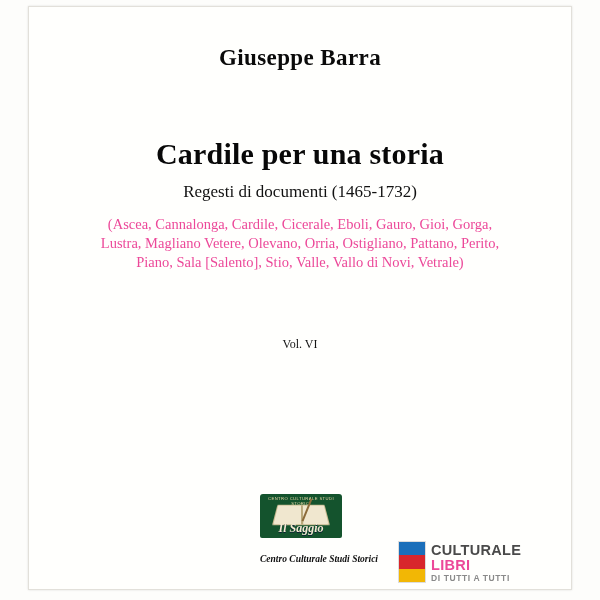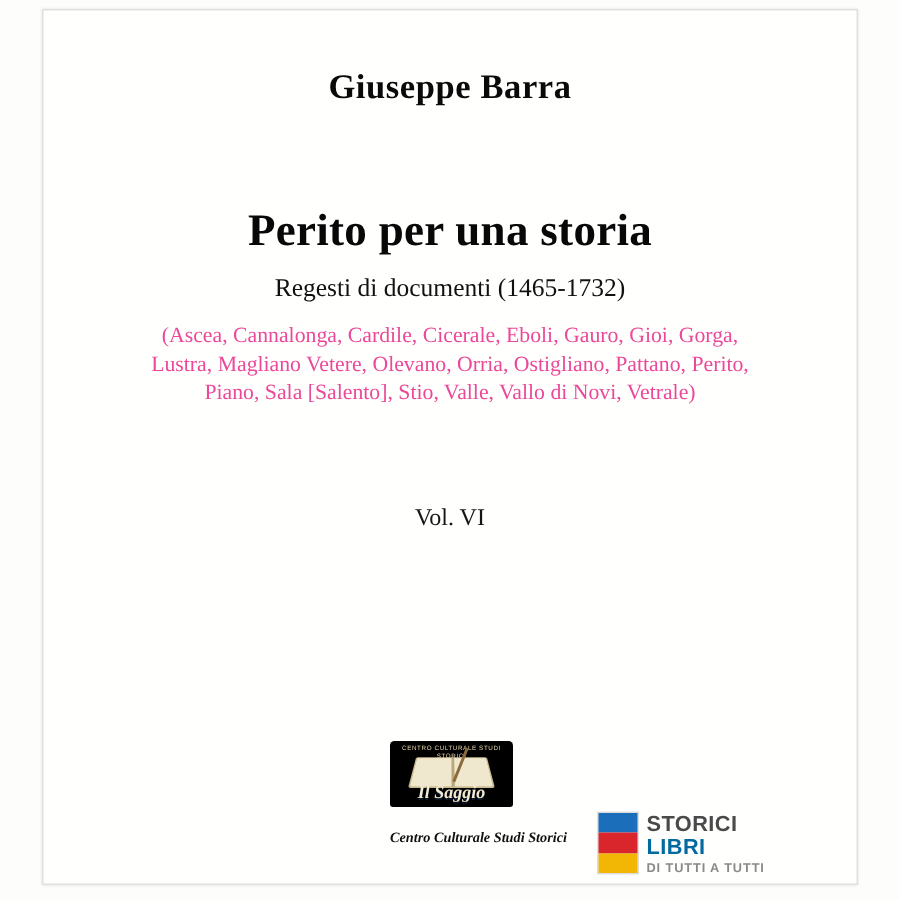--- a/index.html
+++ b/index.html
@@ -81,39 +81,39 @@
     line-height: 19px;
     color: #ec4899;
   }
   .volume {
     position: absolute;
     top: 330px;
     left: 0;
     right: 0;
     text-align: center;
     font-family: "Liberation Serif", serif;
-    font-size: 16px;
+    font-size: 12px;
     color: #151515;
   }
 
   
   .logo-block {
     position: absolute;
     left: 231px;
     top: 487px;
     width: 82px;
     height: 62px;
     text-align: center;
   }
   .logo-emblem {
     position: relative;
     width: 82px;
     height: 44px;
     margin: 0 auto;
-    background: #000000;
+    background: #14532d;
     border-radius: 3px 3px 2px 2px;
     overflow: hidden;
   }
   .logo-arc {
     position: absolute;
     top: 2px;
     left: 0;
     right: 0;
     font-size: 4.2px;
     letter-spacing: 0.4px;
@@ -211,21 +211,21 @@
     color: #4a4a4a;
     letter-spacing: 0.3px;
   }
   .badge-text-2 {
     position: absolute;
     left: 32px;
     top: 15px;
     font-family: "Liberation Sans", sans-serif;
     font-weight: bold;
     font-size: 14.5px;
-    color: #0369a1;
+    color: #ec4899;
     letter-spacing: 0.3px;
   }
   .badge-text-3 {
     position: absolute;
     left: 32px;
     top: 31px;
     font-family: "Liberation Sans", sans-serif;
     font-weight: bold;
     font-size: 8.5px;
     color: #8a8a8a;
@@ -234,21 +234,21 @@
 </style>
 </head>
 <body>
 
 <div id="page">
   <div class="cover">
     <div class="cover-inner">
 
       <div class="author">Giuseppe Barra</div>
 
-      <div class="title-main">Perito per una storia</div>
+      <div class="title-main">Cardile per una storia</div>
 
       <div class="title-sub">Regesti di documenti (1465-1732)</div>
 
       <div class="places">(Ascea, Cannalonga, Cardile, Cicerale, Eboli, Gauro, Gioi, Gorga, Lustra, Magliano Vetere, Olevano, Orria, Ostigliano, Pattano, Perito, Piano, Sala [Salento], Stio, Valle, Vallo di Novi, Vetrale)</div>
 
       <div class="volume">Vol. VI</div>
 
       <div class="logo-block">
         <div class="logo-emblem">
           <div class="logo-arc">CENTRO CULTURALE STUDI STORICI</div>
@@ -258,20 +258,20 @@
         </div>
         <div class="logo-caption">Centro Culturale Studi Storici</div>
       </div>
 
       <div class="badge">
         <div class="badge-flag">
           <span class="s1"></span>
           <span class="s2"></span>
           <span class="s3"></span>
         </div>
-        <div class="badge-text-1">STORICI</div>
+        <div class="badge-text-1">CULTURALE</div>
         <div class="badge-text-2">LIBRI</div>
         <div class="badge-text-3">DI TUTTI A TUTTI</div>
       </div>
 
     </div>
   </div>
 </div>
 
 </body></html>

